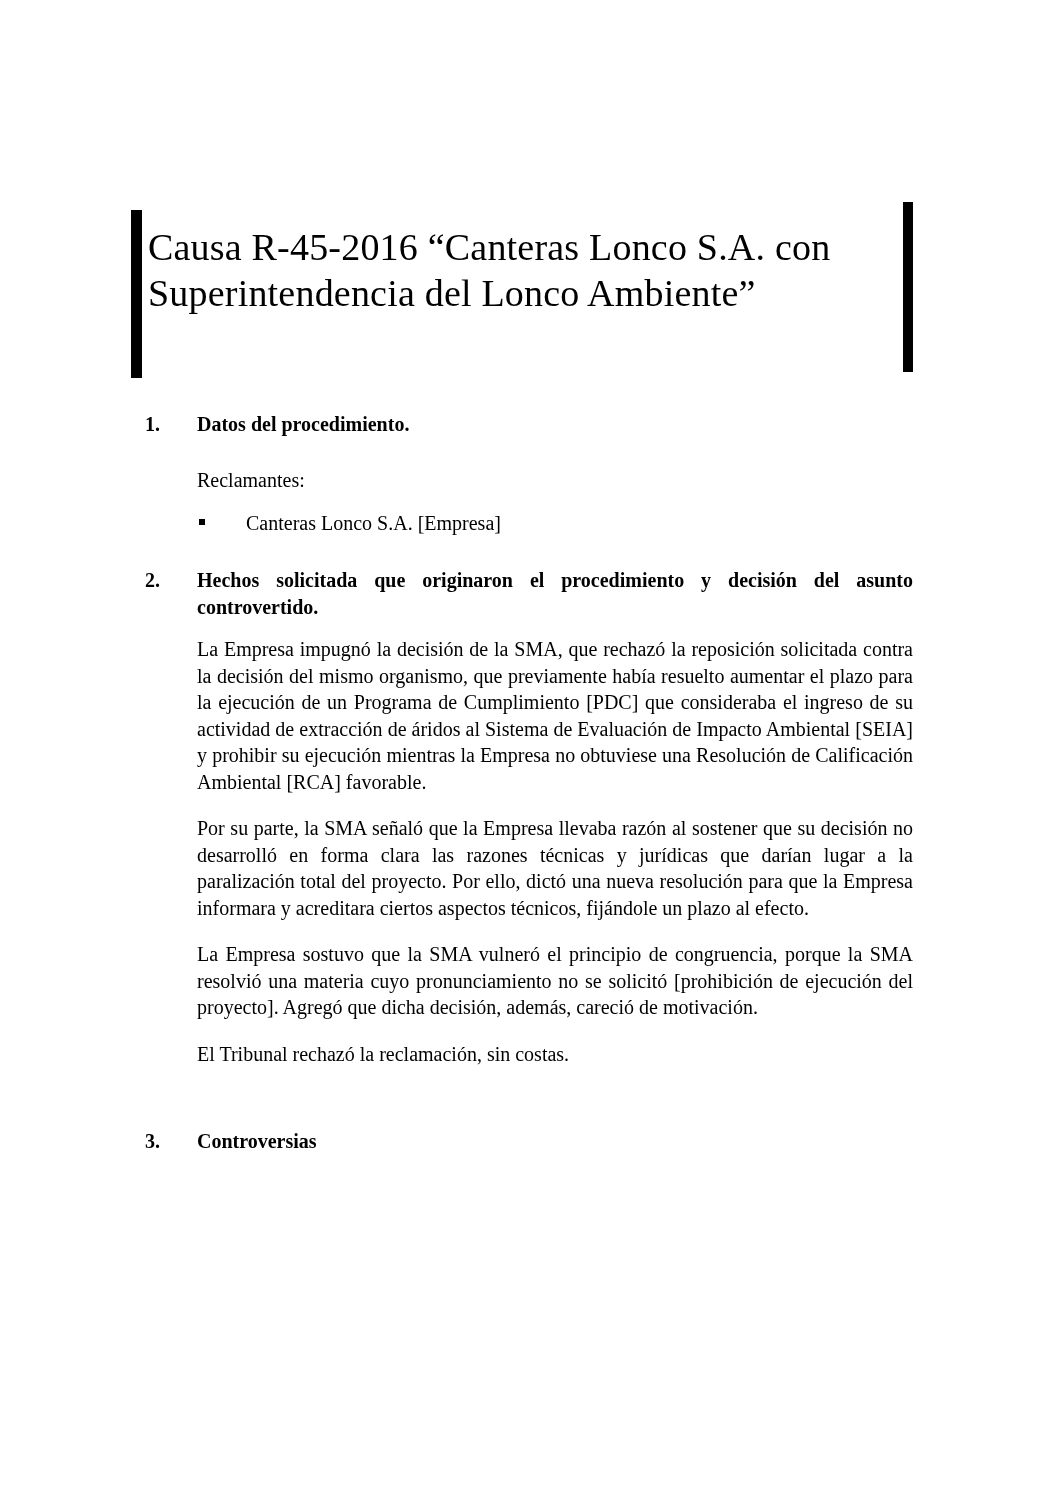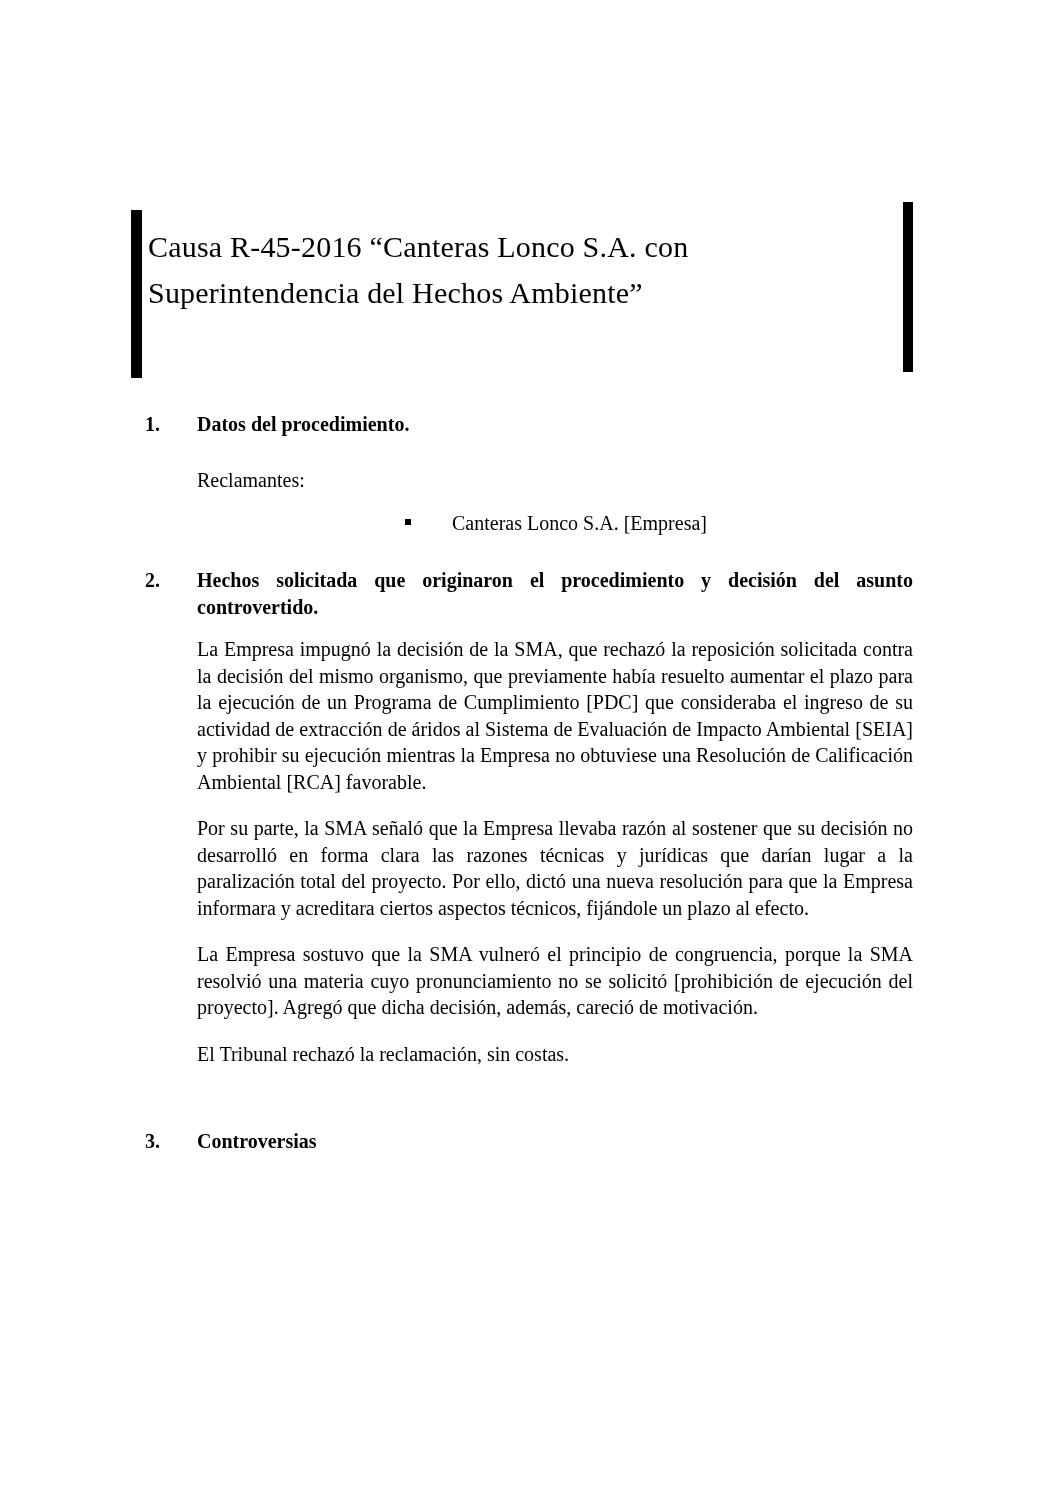--- a/index.html
+++ b/index.html
@@ -27,21 +27,21 @@
   }
   .bar {
     position: absolute;
     background: #000000;
   }
   .bar-left  { left: -14px; top: 6px;  width: 11px; height: 168px; }
   .bar-right { right: 0px;  top: -2px; width: 10px; height: 170px; }
   .title-text {
     padding-top: 20px;
     padding-left: 3px;
-    font-size: 30px;
+    font-size: 38px;
     line-height: 46px;
     font-weight: normal;
     letter-spacing: 0.2px;
   }
   
   .section { margin-top: 0; }
   .section-heading {
     display: flex;
     font-weight: bold;
     font-size: 20px;
@@ -59,21 +59,20 @@
     text-underline-offset: 3px;
   }
   .gl-1 { margin-top: 29px; }
   .gl-2 { margin-top: 27px; }
   .bullet-item {
     display: flex;
     align-items: flex-start;
     margin-top: 17px;
     font-size: 20px;
     line-height: 26px;
-    justify-content: center;
   }
   .bullet-square {
     width: 6px;
     height: 6px;
     background: #000000;
     margin-top: 9px;
     margin-left: 2px;
     flex-shrink: 0;
   }
   .bullet-text { margin-left: 41px; }
@@ -93,21 +92,21 @@
 </head>
 <body>
 
 <div class="page">
 
   <div class="title-block">
     <div class="bar bar-left"></div>
     <div class="bar bar-right"></div>
     <div class="title-text">
       <div>Causa R-45-2016 “Canteras Lonco S.A. con</div>
-      <div>Superintendencia del Hechos Ambiente”</div>
+      <div>Superintendencia del Lonco Ambiente”</div>
     </div>
   </div>
 
   <div class="section sec1">
     <div class="section-heading">
       <span class="section-number">1.</span>
       <span class="section-heading-text">Datos del procedimiento.</span>
     </div>
     <div class="section-body">
       <div>

